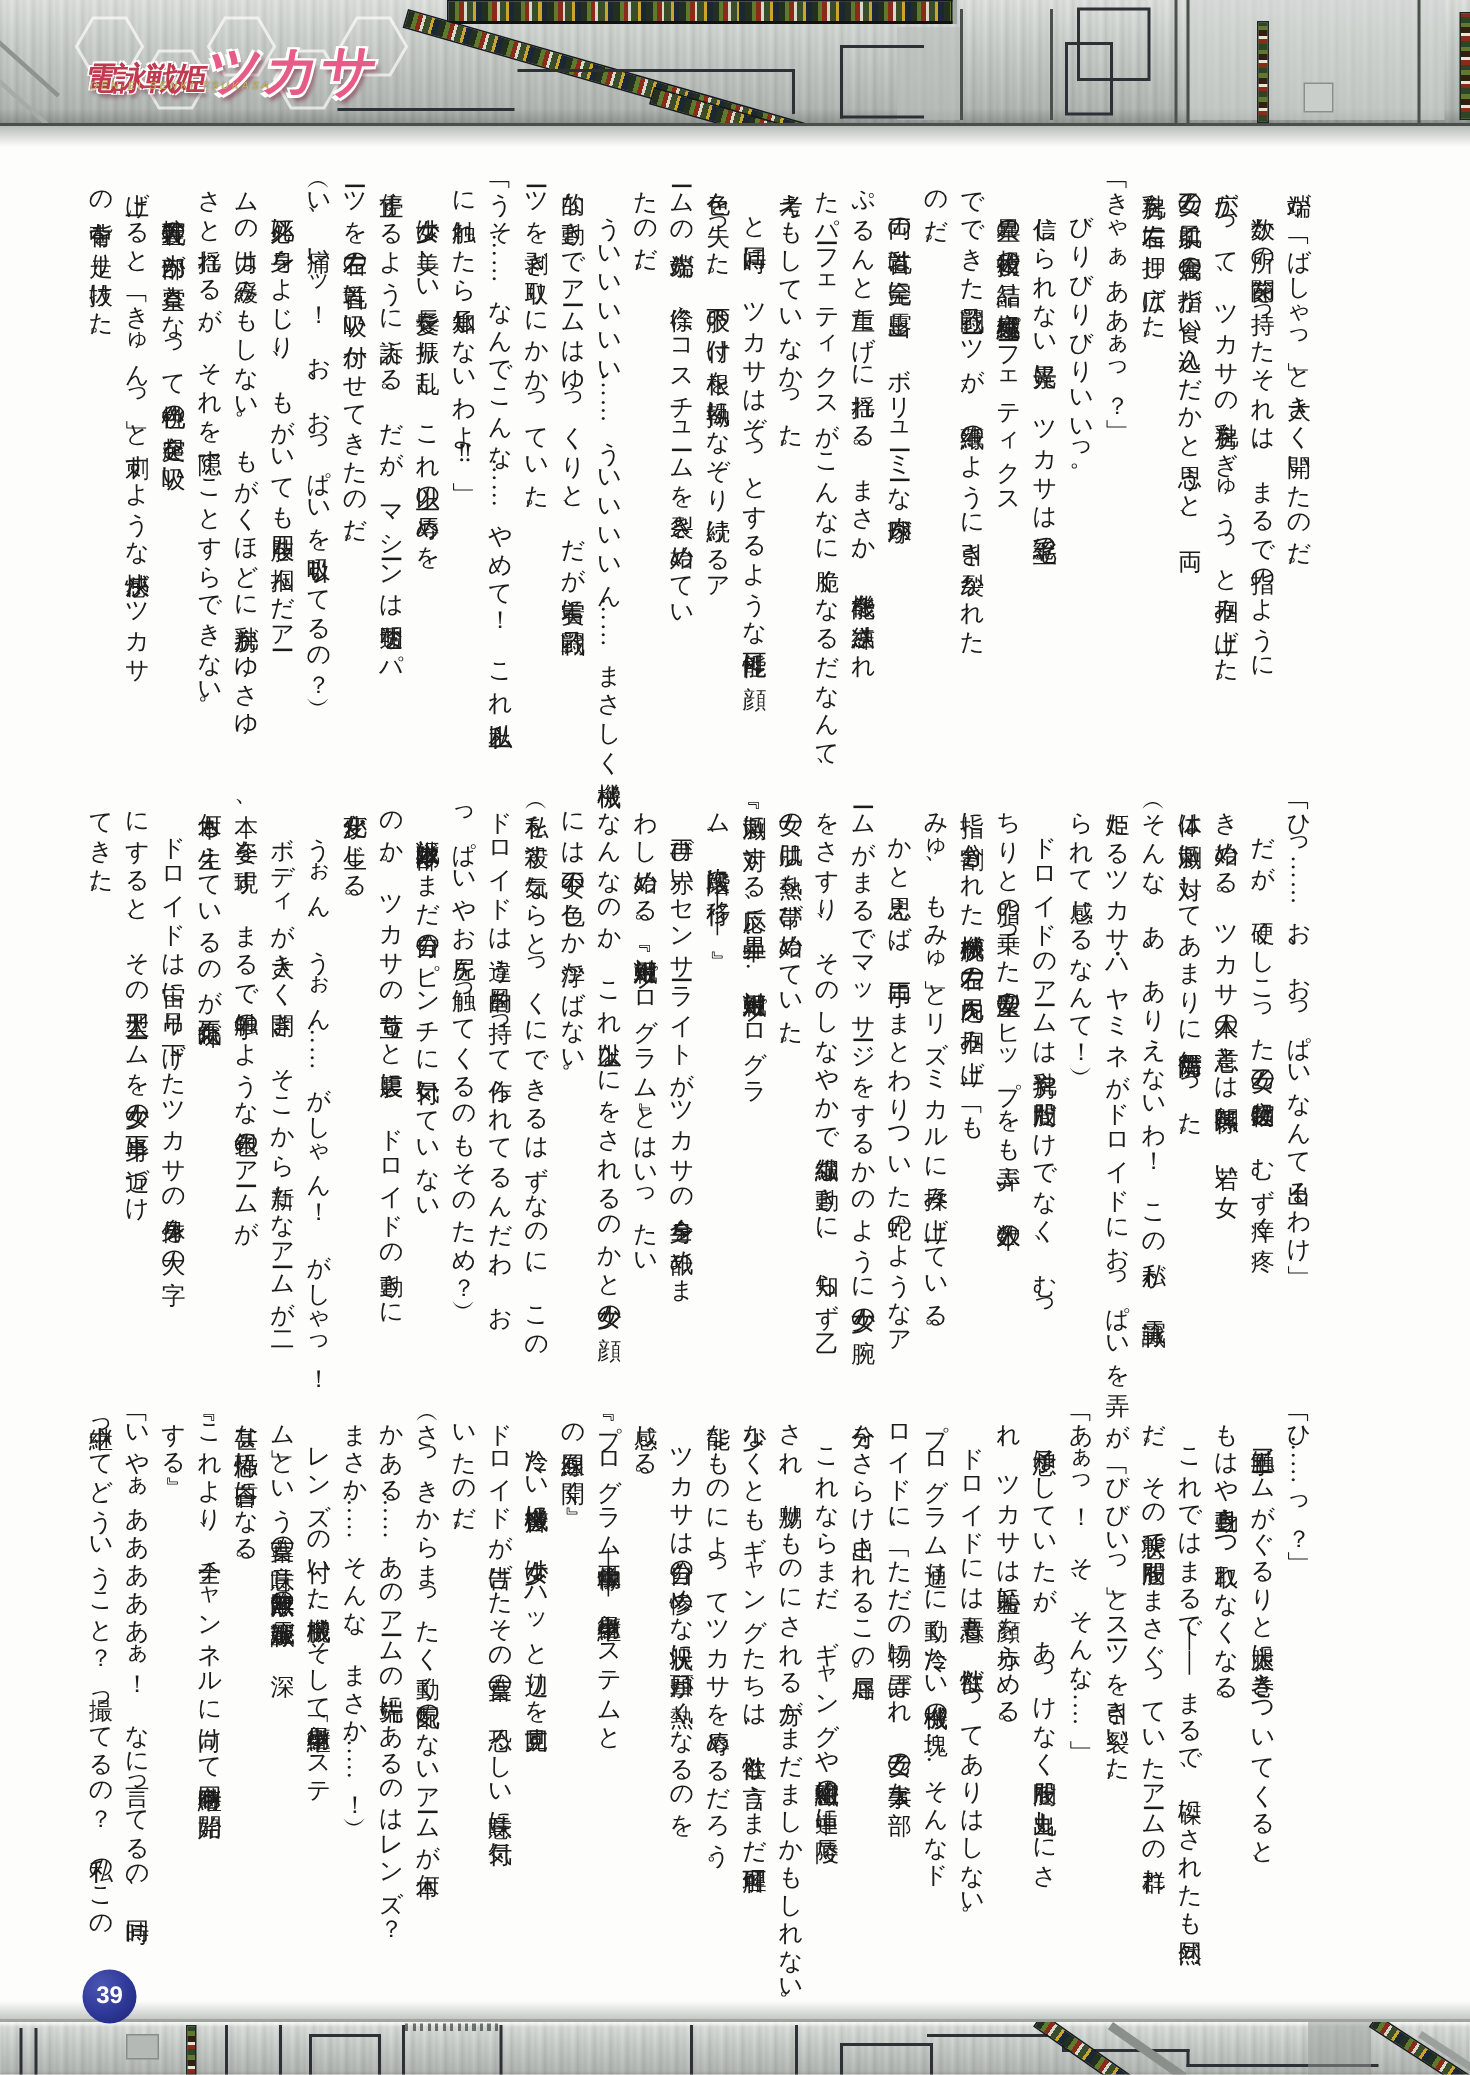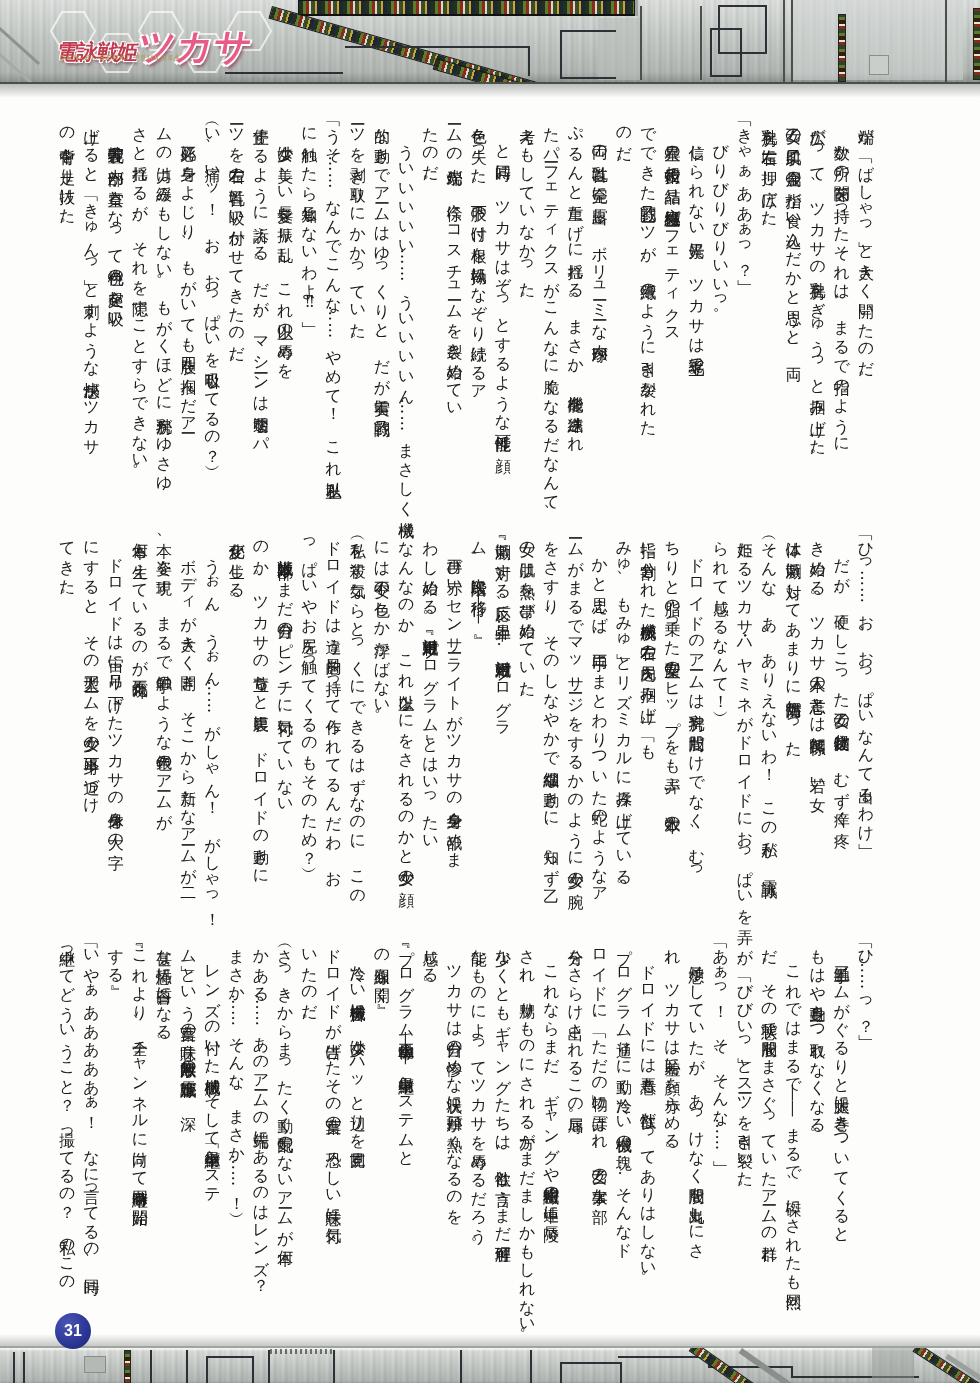--- a/index.html
+++ b/index.html
@@ -220,21 +220,21 @@
       <div class="tline">　レンズの付いた機械腕、そして「衛星中継システ</div>
       <div class="tline">ム」という言葉の意味。無敵無敗の電詠戦姫が、深</div>
       <div class="tline">甚な恐怖に蒼白になる。</div>
       <div class="tline">『これより、全チャンネルに向けて同時中継を開始</div>
       <div class="tline">する』</div>
       <div class="tline">「いやぁあああああぁ！　なに言ってるの、同時</div>
       <div class="tline">中継ってどういうこと？　撮ってるの？　私のこの</div>
     </section>
 
   <div class="page-badge">
-    <span>31</span>
+    <span>39</span>
   </div>
 
   <div class="fade-bottom"></div>
   <div class="banner-bottom metal">
     <div class="seam-dark" style="left:13px;top:4px;width:2px;height:33px;"></div>
     <div class="seam-dark" style="left:23px;top:4px;width:2px;height:33px;"></div>
     <div class="panel" style="left:84px;top:8px;width:20px;height:15px;background:#b4b9b5;border:1px solid #888d89;"></div>
     <div class="panel mosaic-v" style="left:124px;top:2px;width:5px;height:35px;"></div>
     <div class="seam-dark" style="left:150px;top:2px;width:2px;height:35px;"></div>
     <div class="seam-dark" style="left:186px;top:2px;width:2px;height:35px;"></div>

